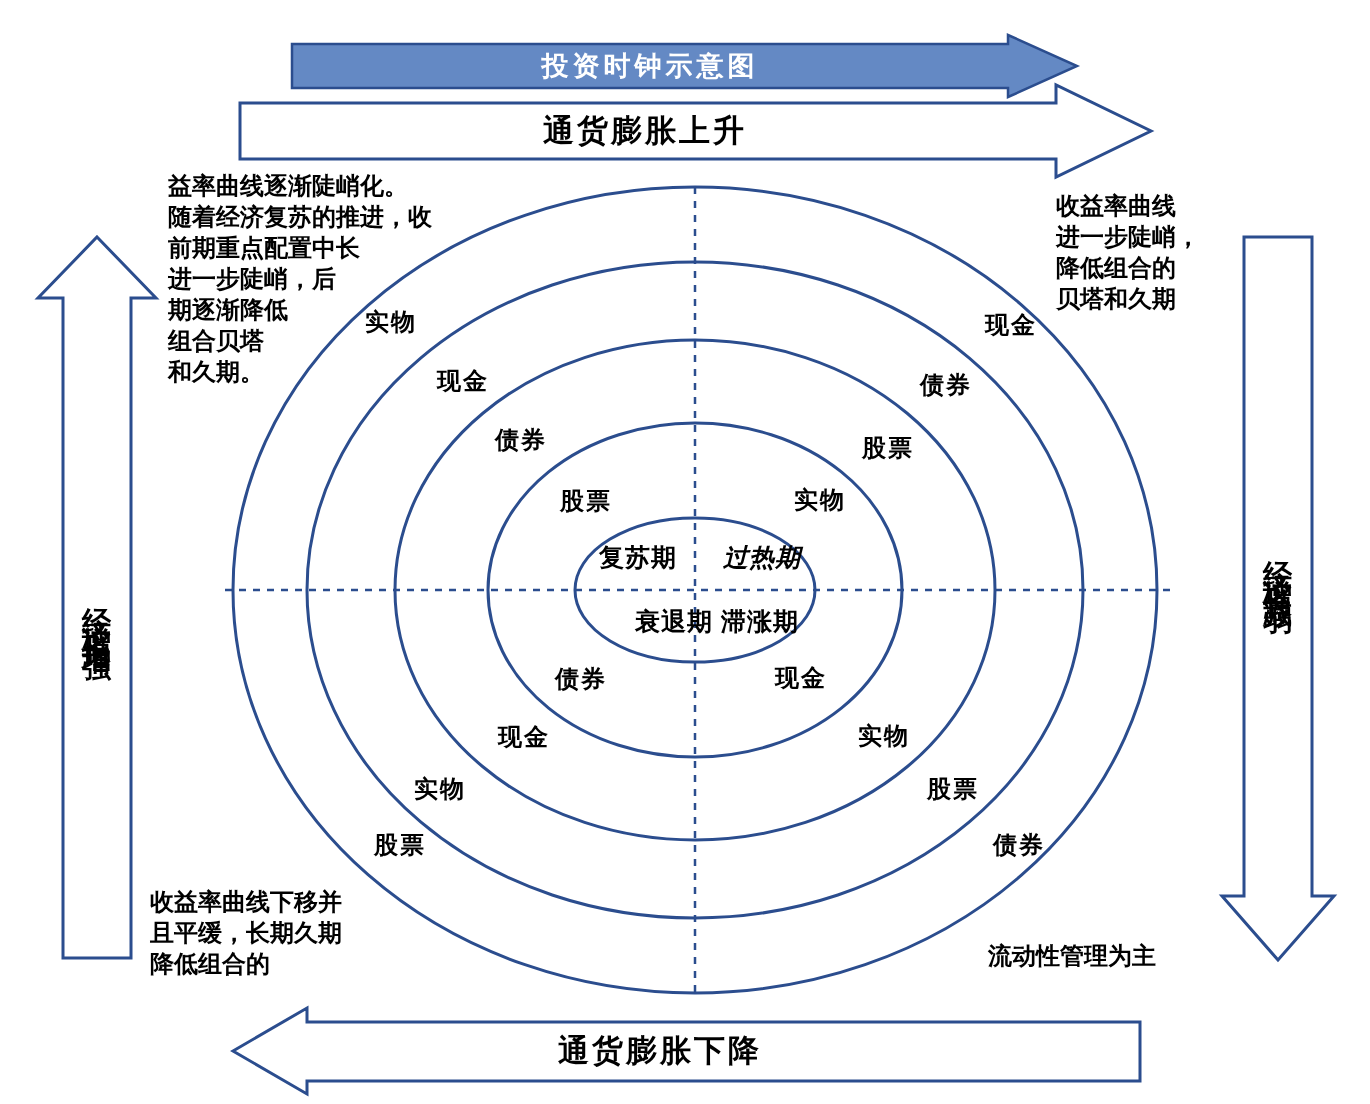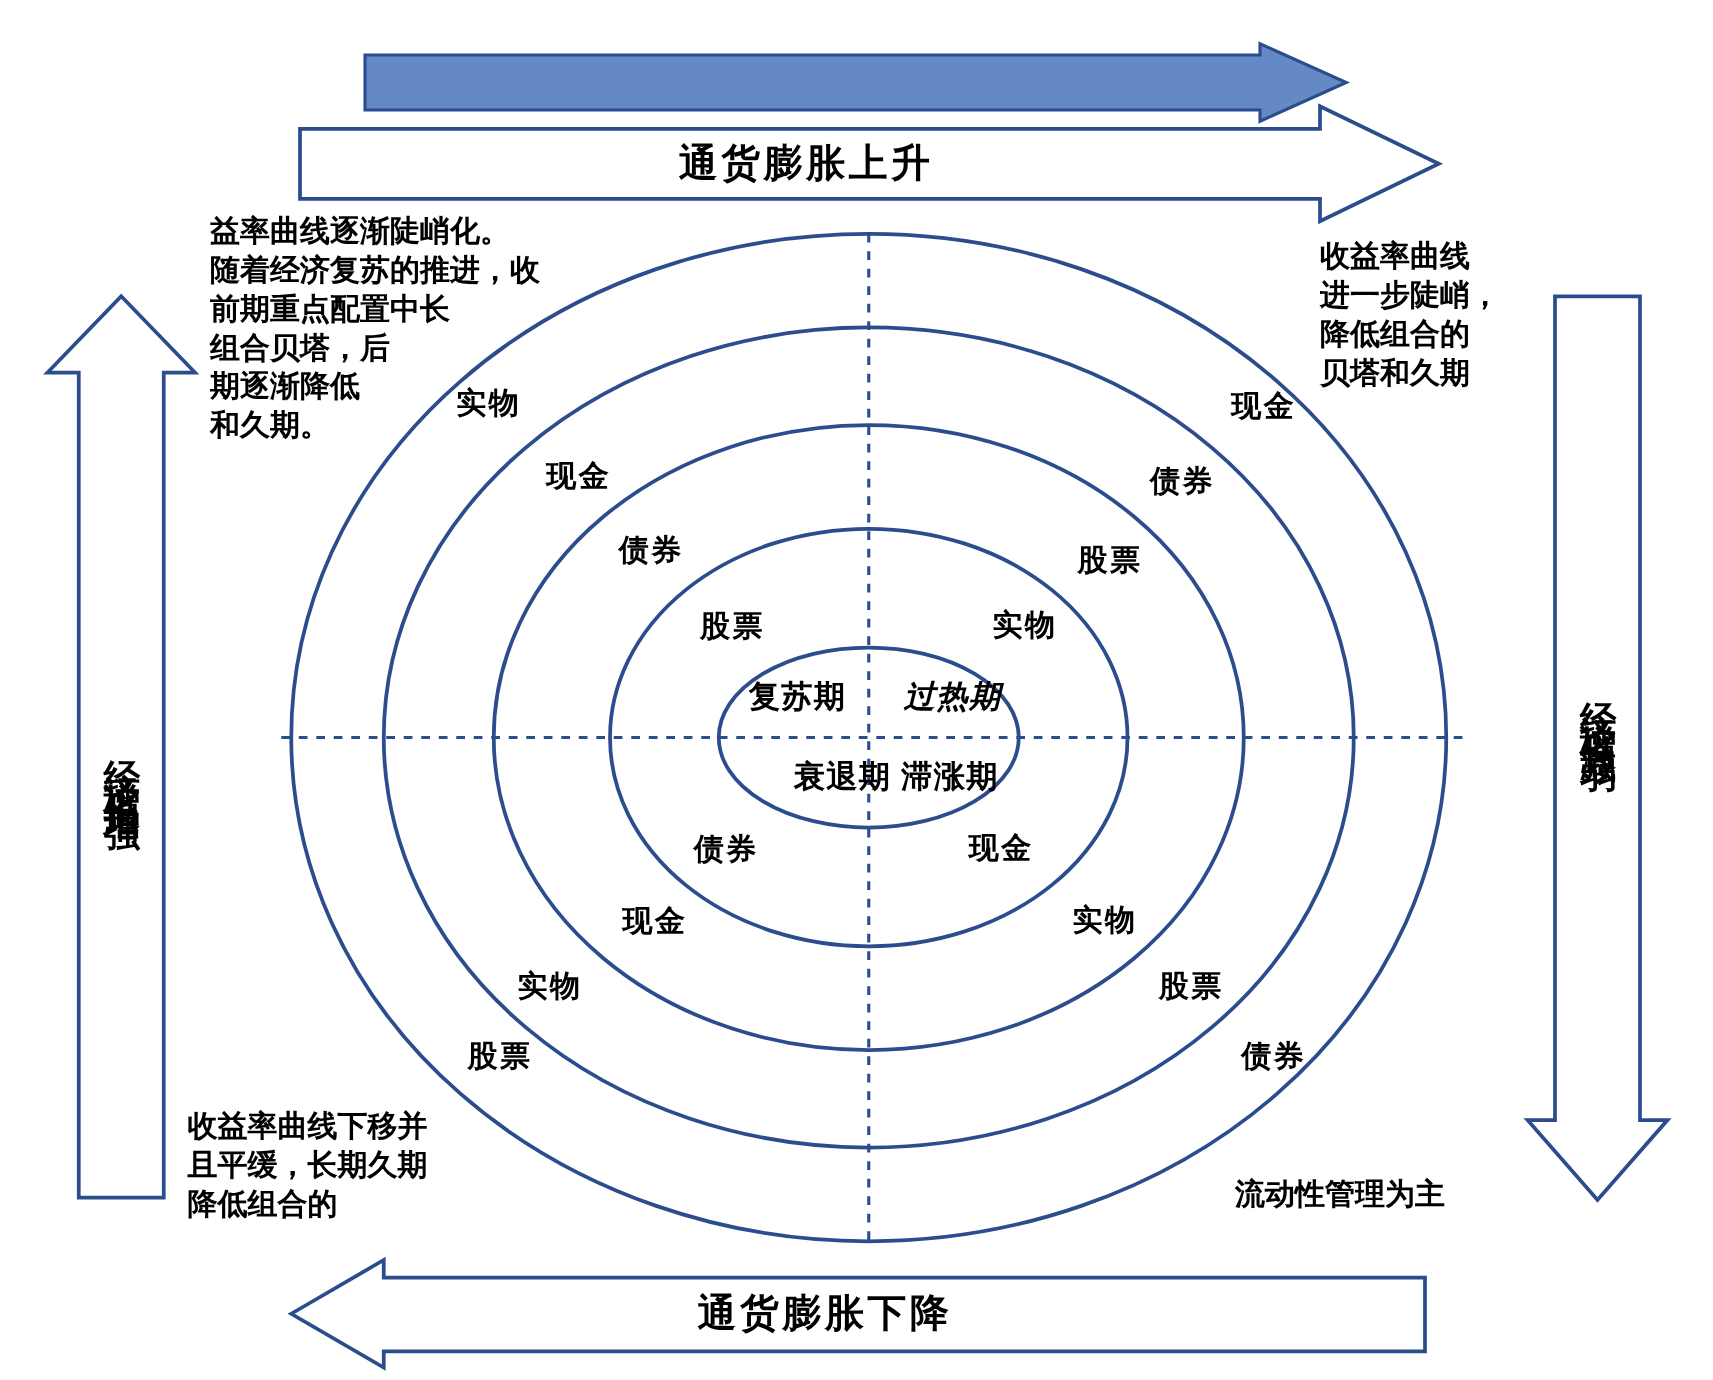--- a/index.html
+++ b/index.html
@@ -59,20 +59,21 @@
     <ellipse cx="695" cy="590" rx="462" ry="403" fill="none" stroke="#2b4d8e" stroke-width="3"></ellipse>
     <ellipse cx="695" cy="590" rx="388" ry="328" fill="none" stroke="#2b4d8e" stroke-width="3"></ellipse>
     <ellipse cx="695" cy="590" rx="300" ry="250" fill="none" stroke="#2b4d8e" stroke-width="3"></ellipse>
     <ellipse cx="695" cy="590" rx="207" ry="167" fill="none" stroke="#2b4d8e" stroke-width="3"></ellipse>
     <ellipse cx="695" cy="590" rx="120" ry="72" fill="none" stroke="#2b4d8e" stroke-width="3"></ellipse>
 
     <line x1="695" y1="187" x2="695" y2="993" stroke="#2b4d8e" stroke-width="2.5" stroke-dasharray="7 7"></line>
     <line x1="225" y1="590" x2="1175" y2="590" stroke="#2b4d8e" stroke-width="2.5" stroke-dasharray="7 7"></line>
   </svg>
 
+  <div class="lbl banner-label" style="left:650px; top:66px;">投资时钟示意图</div>
   <div class="lbl h-arrow-label" style="left:645px; top:131px;">通货膨胀上升</div>
   <div class="lbl h-arrow-label" style="left:660px; top:1051px;">通货膨胀下降</div>
   <div class="lbl v-label" style="left:97px; top:612px;">经济增长增强</div>
   <div class="lbl v-label" style="left:1278px; top:565px;">经济增长减弱</div>
 
   <div class="lbl phase" style="left:638px; top:557px;">复苏期</div>
   <div class="lbl phase" style="left:762px; top:557px;font-style:italic;">过热期</div>
   <div class="lbl phase" style="left:638px; top:621px;margin-left:36px;">衰退期</div>
   <div class="lbl phase" style="left:760px; top:621px;">滞涨期</div>
 
@@ -93,22 +94,23 @@
 
   <div class="lbl asset" style="left:391px; top:322px;">实物</div>
   <div class="lbl asset" style="left:1011px; top:325px;">现金</div>
   <div class="lbl asset" style="left:400px; top:845px;">股票</div>
   <div class="lbl asset" style="left:1019px; top:845px;">债券</div>
 
   <div class="annot" style="left:168px; top:170px;">
     <div>益率曲线逐渐陡峭化。</div>
     <div>随着经济复苏的推进，收</div>
     <div>前期重点配置中长</div>
-    <div>组合贝塔，后</div>
+    <div>进一步陡峭，后</div>
     <div>期逐渐降低</div>
+    <div>组合贝塔</div>
     <div>和久期。</div>
   </div>
 
   <div class="annot" style="left:1056px; top:190px;">
     <div>收益率曲线</div>
     <div>进一步陡峭，</div>
     <div>降低组合的</div>
     <div>贝塔和久期</div>
   </div>
 

